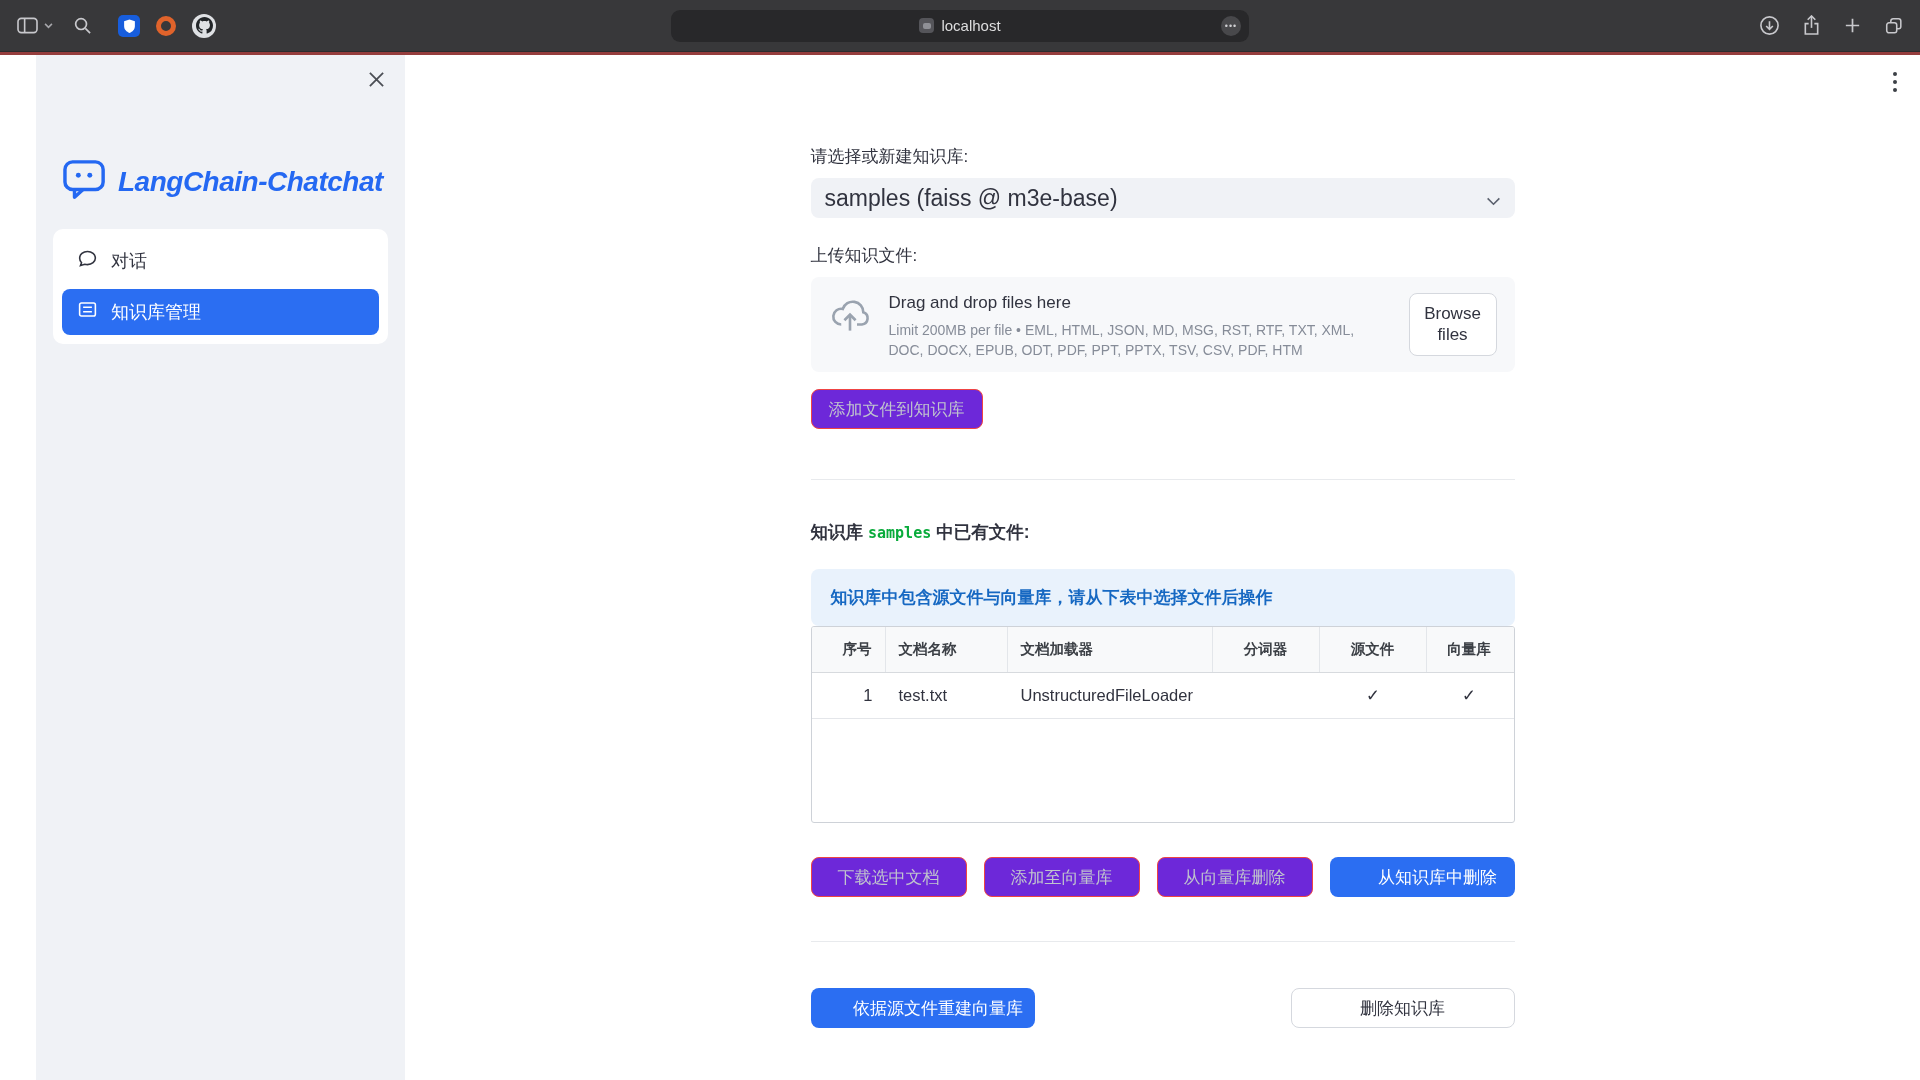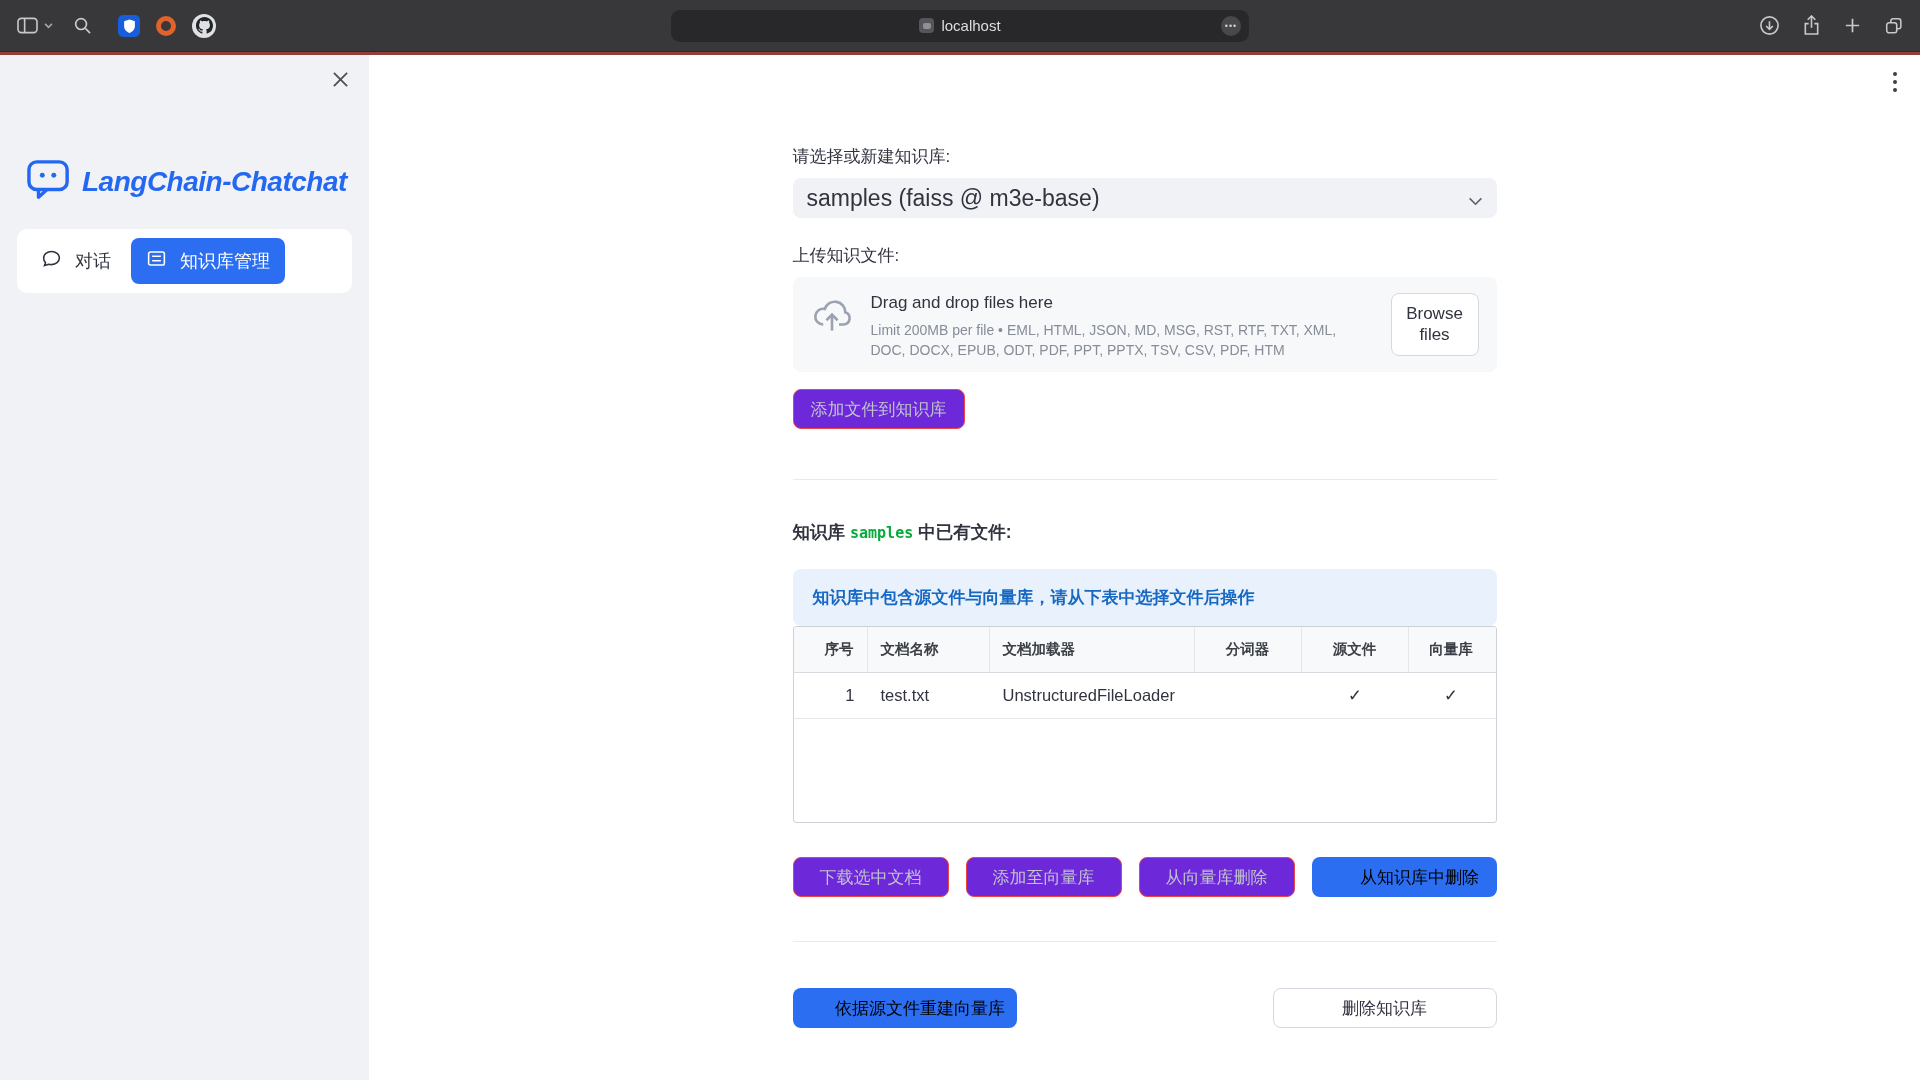--- a/index.html
+++ b/index.html
@@ -27,26 +27,26 @@
     background:#48484b; color:#cfcfd2; font-size:9px; letter-spacing:1px;
     display:flex; align-items:center; justify-content:center; }
   .chrome-right { position:absolute; right:16px; display:flex; align-items:center; gap:22px; }
 
   .deco-line { height:3px; background:linear-gradient(90deg,#953d3d,#953d3d); }
 
   
   .app { display:flex; height:1025px; }
 
   
-  .sidebar { width:369px; background:#f0f2f6; position:relative; flex-shrink:0; }
+  .sidebar { width:369px; background:#f0f2f6; position:relative; flex-shrink:0;margin-left:36px; }
   .sb-close { position:absolute; top:16px; right:20px; color:#4c4f55; cursor:pointer; }
   .logo { display:flex; align-items:center; gap:10px; margin:104px 0 0 26px; }
   .logo-text { font-size:28px; font-weight:bold; font-style:italic; color:#2468f2; letter-spacing:-0.5px; }
   .nav-card { margin:24px 17px 0; background:#fff; border-radius:10px; padding:9px;
-    display:flex; gap:5px; }
+    display:flex; flex-direction:column; gap:5px; }
   .nav-item { height:46px; display:flex; align-items:center; gap:13px; padding:0 15px;
     border-radius:8px; font-size:18px; color:#31333f; cursor:pointer; }
   .nav-item.active { background:#2b6ef2; color:#fff; }
 
   
   .main { flex:1; position:relative; background:#fff; }
   .kebab { position:absolute; top:16px; right:22px; cursor:pointer; }
   .content { width:704px; margin:0 auto; padding-top:90px; }
 
   .field-label { font-size:17px; color:#31333f; margin-bottom:10px; }
@@ -60,21 +60,21 @@
   .dz-text { flex:1; }
   .dz-title { font-size:17px; color:#31333f; margin-bottom:7px; }
   .dz-limit { font-size:14px; color:#868c98; line-height:1.45; padding-right:6px; }
   .browse-btn { width:88px; background:#fff; border:1px solid #d5d8de; border-radius:8px;
     padding:9px 10px; font-size:17px; color:#31333f; text-align:center; line-height:1.25; cursor:pointer; }
 
   .btn { height:40px; border-radius:8px; font-size:17px; display:flex; align-items:center;
     justify-content:center; cursor:pointer;margin-top:10px; }
   .btn.disabled { border:1px solid #ef4444; color:#c0c4cd; background:#6d28d9; }
   .btn.secondary { border:1px solid #d5d8de; color:#31333f; background:#fff; }
-  .btn.primary { background:#2b6ef2; color:#000000; border:none;padding-left:31px; }
+  .btn.primary { background:#2b6ef2; color:#ffffff; border:none;padding-left:31px; }
   .add-btn { display:inline-flex; margin-top:17px; padding:0 17px; }
 
   hr.div { border:none; border-top:1px solid #e8eaed; margin:50px 0 0; }
 
   .kb-heading { margin-top:40px; font-size:17.5px; font-weight:700; color:#31333f; }
   .kb-code { font-family:"DejaVu Sans Mono","Liberation Mono",monospace; font-size:15px;
     color:#09ab3b; margin:0 5px; font-weight:600; }
 
   .info-box { margin-top:25px; background:#e9f2fc; border-radius:8px; padding:17px 20px;
     color:#1668c2; font-size:17px; font-weight:600; }

